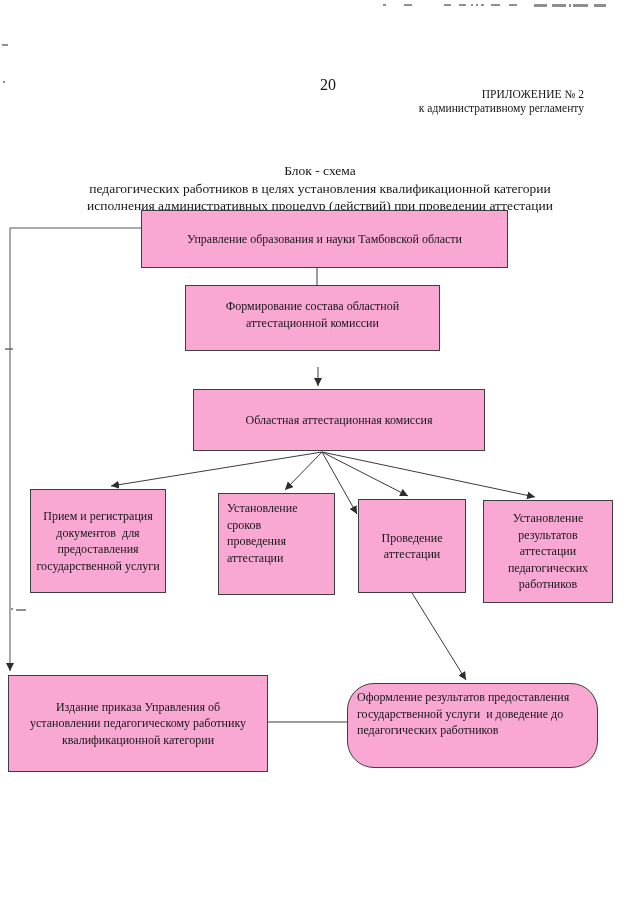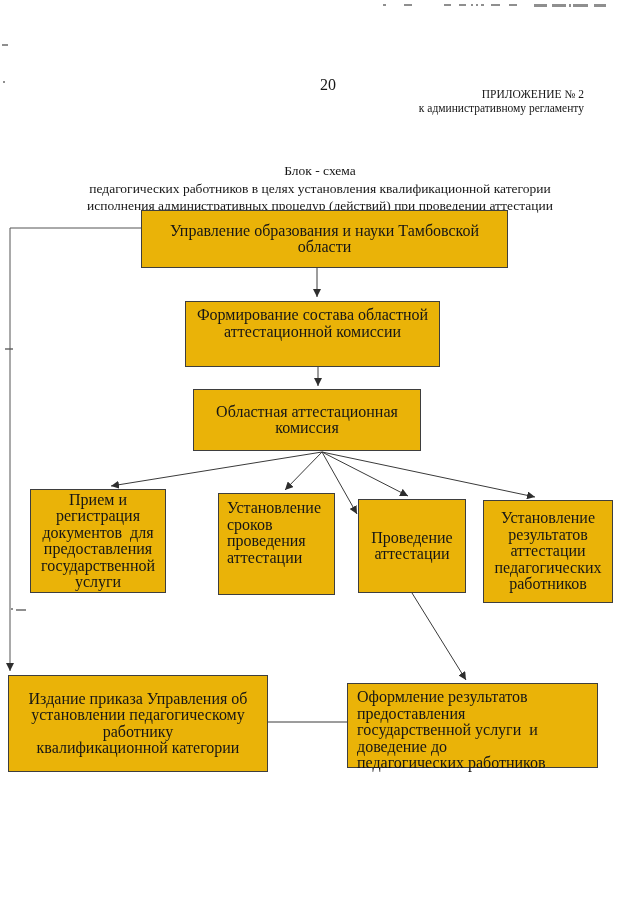--- a/index.html
+++ b/index.html
@@ -6,23 +6,23 @@
   .page{
     position:relative;width:640px;height:905px;background:#fff;
     font-family:"Liberation Serif","DejaVu Serif",serif;color:#161616;overflow:hidden;
   }
   .art{position:absolute;background:#8f8f8f;z-index:0;}
   .page-number{position:absolute;top:76px;left:308px;width:40px;text-align:center;font-size:16px;}
   .annex{position:absolute;top:88px;right:56px;text-align:right;font-size:11.5px;line-height:13.5px;margin-left:9px;}
   .doc-title{position:absolute;top:146px;left:0;width:640px;text-align:center;font-size:13.5px;line-height:17.5px;margin-top:16px;}
   .connectors{position:absolute;left:0;top:0;z-index:1;}
   .box{
-    position:absolute;border:1px solid #3e3e3e;background:#eab308;box-sizing:border-box;
+    position:absolute;border:1px solid #3e3e3e;background:#f9a8d4;box-sizing:border-box;
     display:flex;align-items:center;justify-content:center;
-    font-size:16px;line-height:16.5px;text-align:center;z-index:2;
+    font-size:12px;line-height:16.5px;text-align:center;z-index:2;
   }
   .box-label{white-space:pre-wrap;}
   .align-top{align-items:flex-start;}
   .align-left{justify-content:flex-start;text-align:left;}
 </style>
 </head>
 <body>
 
 <div class="page">
 
@@ -74,26 +74,26 @@
     <line x1="322" y1="452" x2="408" y2="496" stroke="#3a3a3a" stroke-width="1" marker-end="url(#arr)"></line>
     <line x1="322" y1="452" x2="535" y2="497" stroke="#3a3a3a" stroke-width="1" marker-end="url(#arr)"></line>
     <line x1="412" y1="593" x2="466" y2="680" stroke="#3a3a3a" stroke-width="1" marker-end="url(#arr)"></line>
     <line x1="268" y1="722" x2="347" y2="722" stroke="#3a3a3a" stroke-width="1"></line>
   </svg>
 
   <div class="box" style="left:141px;top:210px;width:367px;height:58px;">
     <span class="box-label">Управление образования и науки Тамбовской области</span>
   </div>
 
-  <div class="box align-top" style="left:185px;top:301px;width:255px;height:66px;padding-top:5px;">
+  <div class="box align-top" style="left:185px;top:285px;width:255px;height:66px;padding-top:12px;">
     <span class="box-label">Формирование состава областной
 аттестационной комиссии</span>
   </div>
 
-  <div class="box" style="left:193px;top:389px;width:228px;height:62px;">
+  <div class="box" style="left:193px;top:389px;width:292px;height:62px;">
     <span class="box-label">Областная аттестационная комиссия</span>
   </div>
 
   <div class="box" style="left:30px;top:489px;width:136px;height:104px;">
     <span class="box-label">Прием и регистрация
 документов  для
 предоставления
 государственной услуги</span>
   </div>
 
@@ -116,19 +116,19 @@
 педагогических
 работников</span>
   </div>
 
   <div class="box" style="left:8px;top:675px;width:260px;height:97px;">
     <span class="box-label">Издание приказа Управления об
 установлении педагогическому работнику
 квалификационной категории</span>
   </div>
 
-  <div class="box align-top align-left" style="left:347px;top:683px;width:251px;height:85px;padding:5px 6px 0 9px;">
+  <div class="box align-top align-left" style="left:347px;top:683px;width:251px;height:85px;padding:5px 6px 0 9px;border-radius:27px;">
     <span class="box-label">Оформление результатов предоставления
 государственной услуги  и доведение до
 педагогических работников</span>
   </div>
 
 </div>
 
 </body></html>

